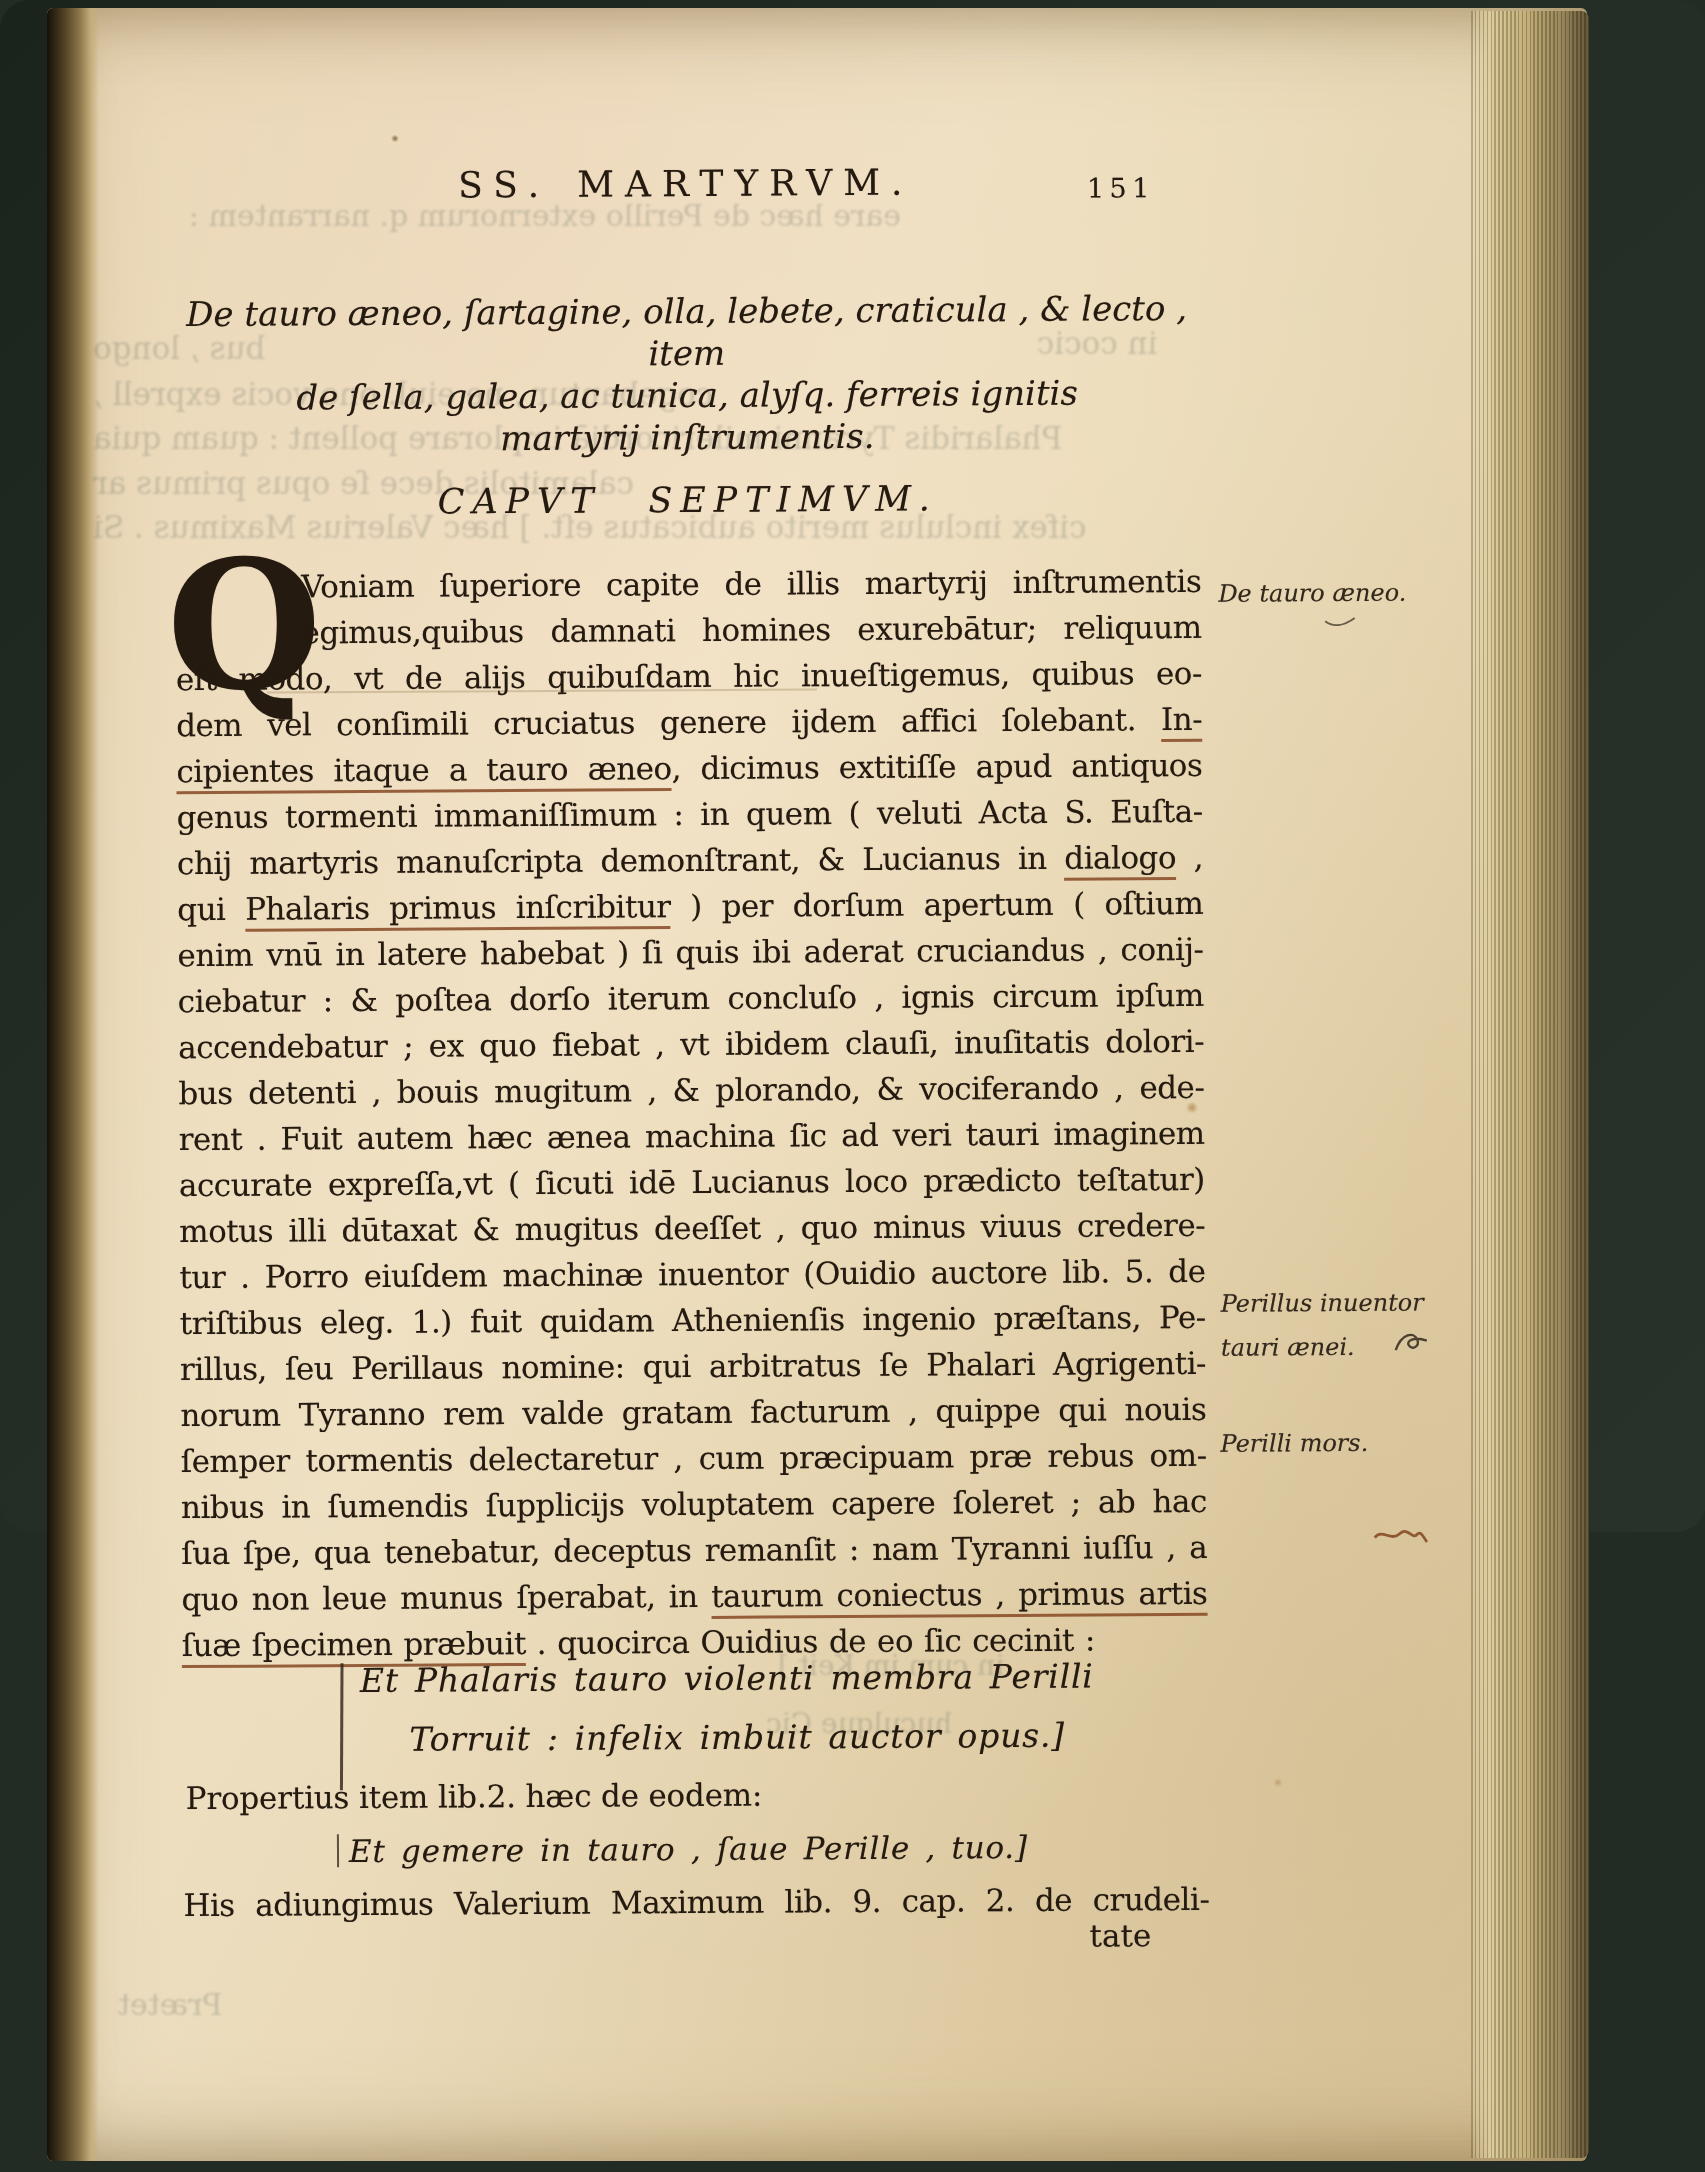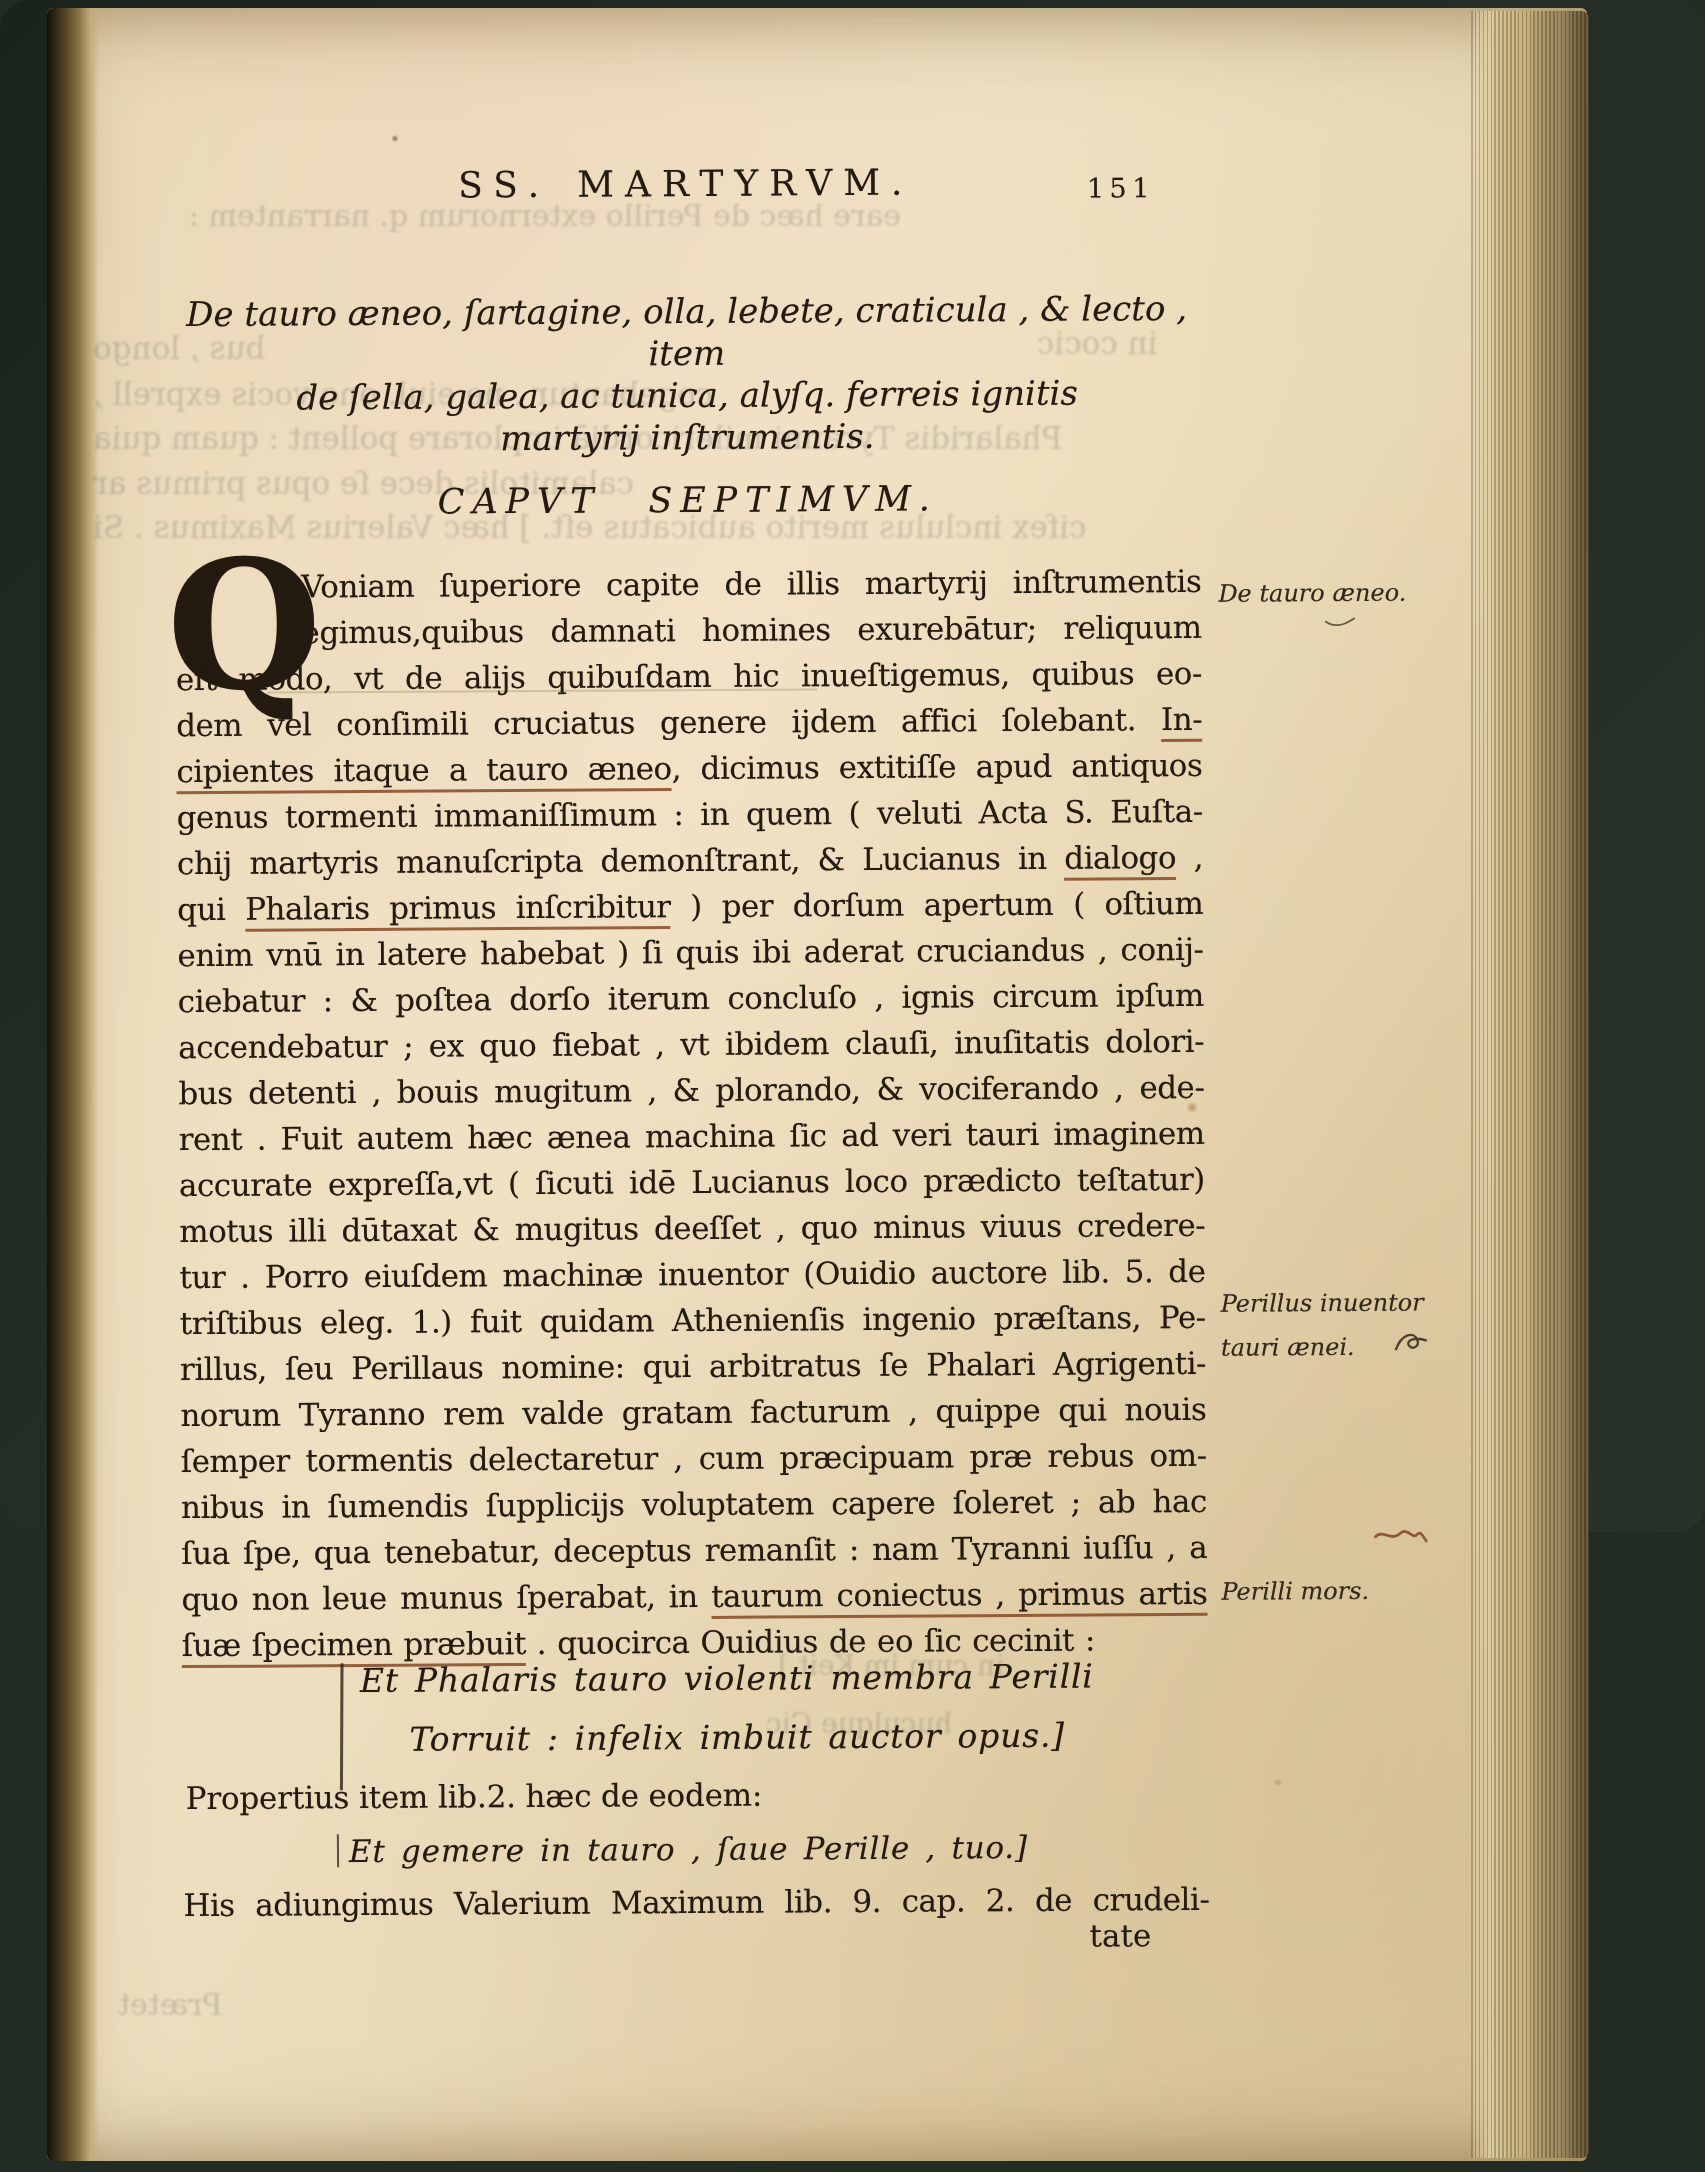--- a/index.html
+++ b/index.html
@@ -82,21 +82,21 @@
   .bline{height:46px;line-height:46px;font-size:31px;letter-spacing:-0.5px;
     word-spacing:1.6px;text-align:justify;text-align-last:justify;white-space:normal;}
   .bline.ind{padding-left:126px;}
   .bline.nj{text-align:left;text-align-last:left;}
   .rul{border-bottom:3.1px solid rgba(130,67,31,.82);padding-bottom:2.4px;}
 
   .mn{position:absolute;font-style:italic;font-size:24px;color:#32281c;white-space:nowrap;}
   .mn.m1{left:1220px;top:582px;}
   .mn.m2a{left:1218px;top:1292px;}
   .mn.m2b{left:1218px;top:1336px;}
-  .mn.m3{left:1217px;top:1580px;}
+  .mn.m3{left:1217px;top:1432px;}
 
   .flo{position:absolute;}
   .flo svg{display:block;}
 
   .vbracket{position:absolute;left:335px;top:1660px;width:3.1px;height:127px;
     background:#2c2115;opacity:.8;transform:rotate(.6deg);}
   .vtick{position:absolute;left:331px;top:1831px;width:2.4px;height:33px;
     background:#2c2115;opacity:.75;}
 
   .verse{position:absolute;font-style:italic;font-size:33px;white-space:nowrap;

